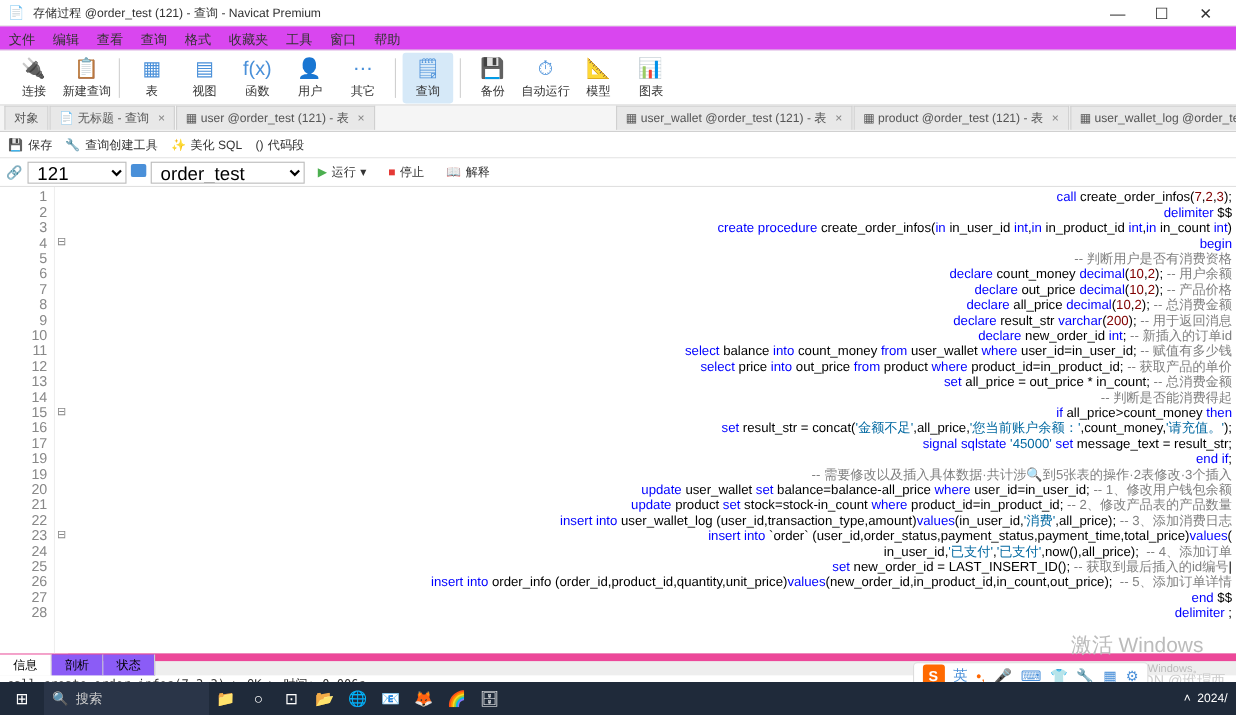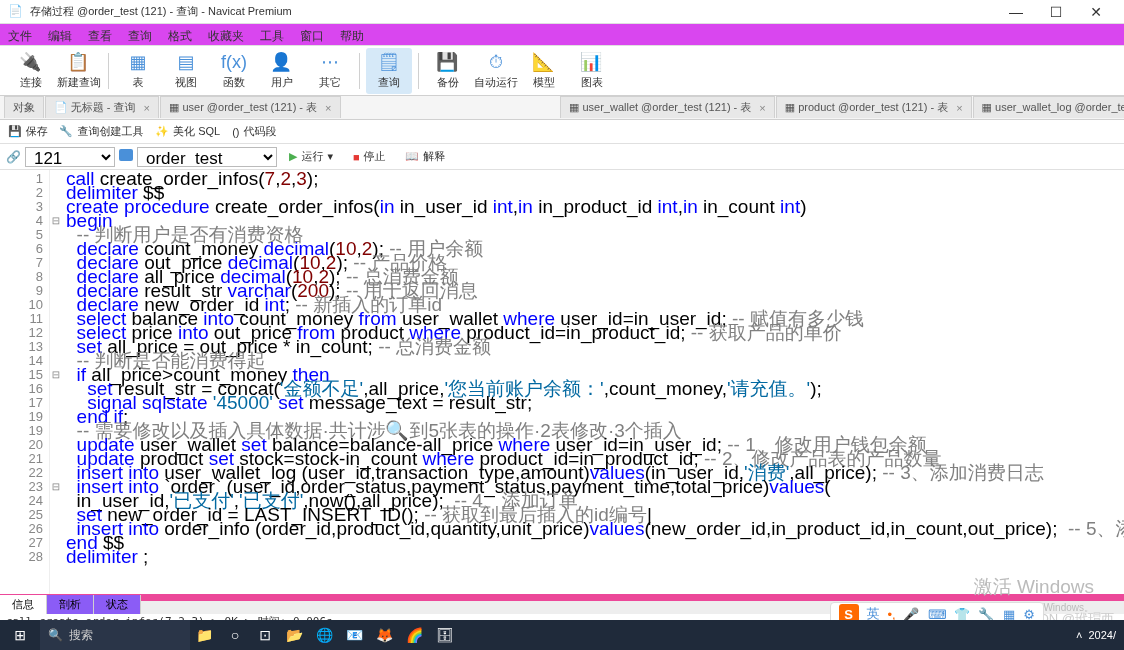--- a/index.html
+++ b/index.html
@@ -31,21 +31,21 @@
 .runbar select, .runbar .combo { height: 20px; font-size: 17px; border: 1px solid #bbb; padding: 0 4px; background: #fff; }
 .runbar .runbtn { display: flex; align-items: center; gap: 4px; padding: 0 8px; height: 20px; cursor: pointer; font-size: 11px; color: #333; }
 .runbar .play { color: #4caf50; }
 .runbar .stop { color: #e53935; }
 
 .editor { height: 424px; background: #fff; display: flex; overflow: hidden; }
 .gutter { width: 50px; background: #fff; text-align: right; padding: 2px 6px 2px 2px; color: #888; font-family: Consolas, monospace; font-size: 13px; line-height: 14px; border-right: 1px solid #eee; }
 .gutter div { height: 14px; }
 .fold { width: 12px; background: #fff; padding-top: 2px; font-family: monospace; font-size: 10px; color: #888; line-height: 14px; }
 .fold div { height: 14px; text-align: center; }
-.code { flex: 1; padding: 2px 4px; font-family: Consolas, "Courier New", monospace; font-size: 19px; line-height: 14px; color: #000; white-space: pre; overflow: hidden; position: relative; }
+.code { flex: 1; padding: 2px 4px; font-family: Consolas, "Courier New", monospace; font-size: 12px; line-height: 14px; color: #000; white-space: pre; overflow: hidden; position: relative; text-align: right; }
 .code .line { height: 14px; }
 .kw { color: #0000ff; }
 .type { color: #0000ff; }
 .num { color: #800000; }
 .str { color: #0369a1; }
 .comment { color: #808080; }
 
 .outtabs { height: 20px; background: #eee; display: flex; align-items: flex-end; border-top: 7px solid #ec4899; }
 .outtab { padding: 2px 12px; font-size: 11px; background: #8b5cf6; border-right: 1px solid #d0d0d0; cursor: pointer; }
 .outtab.active { background: #fff; }

